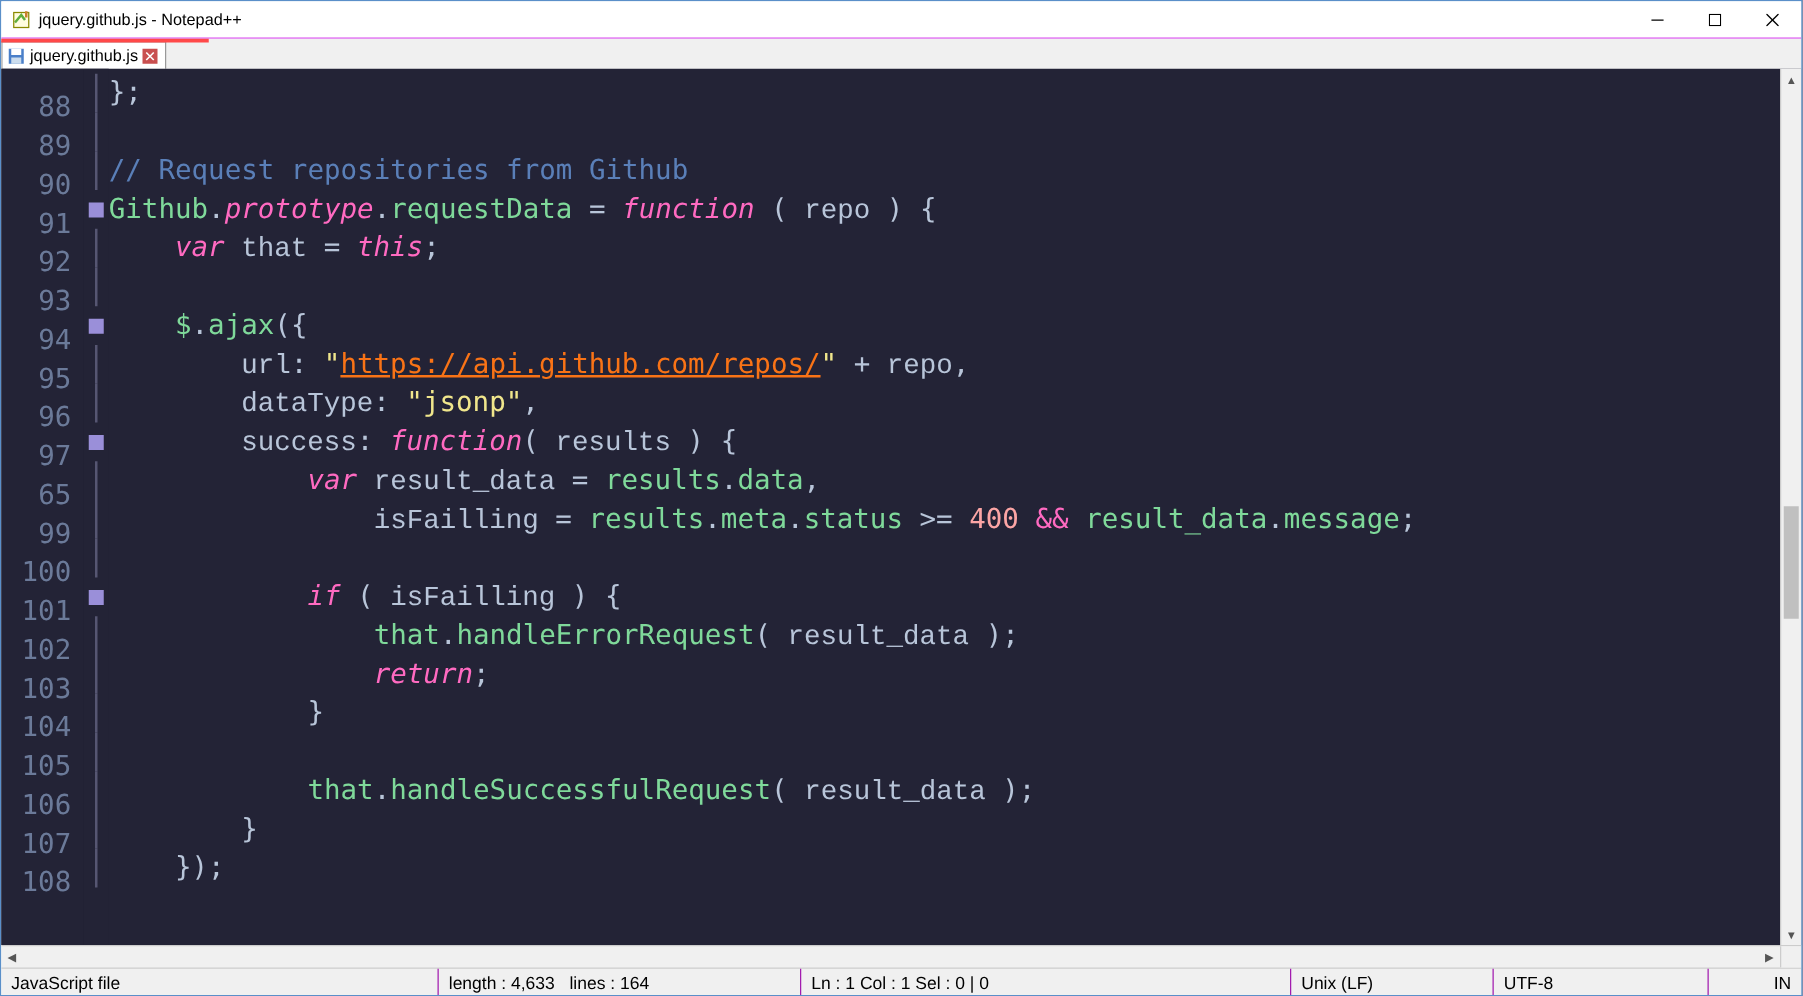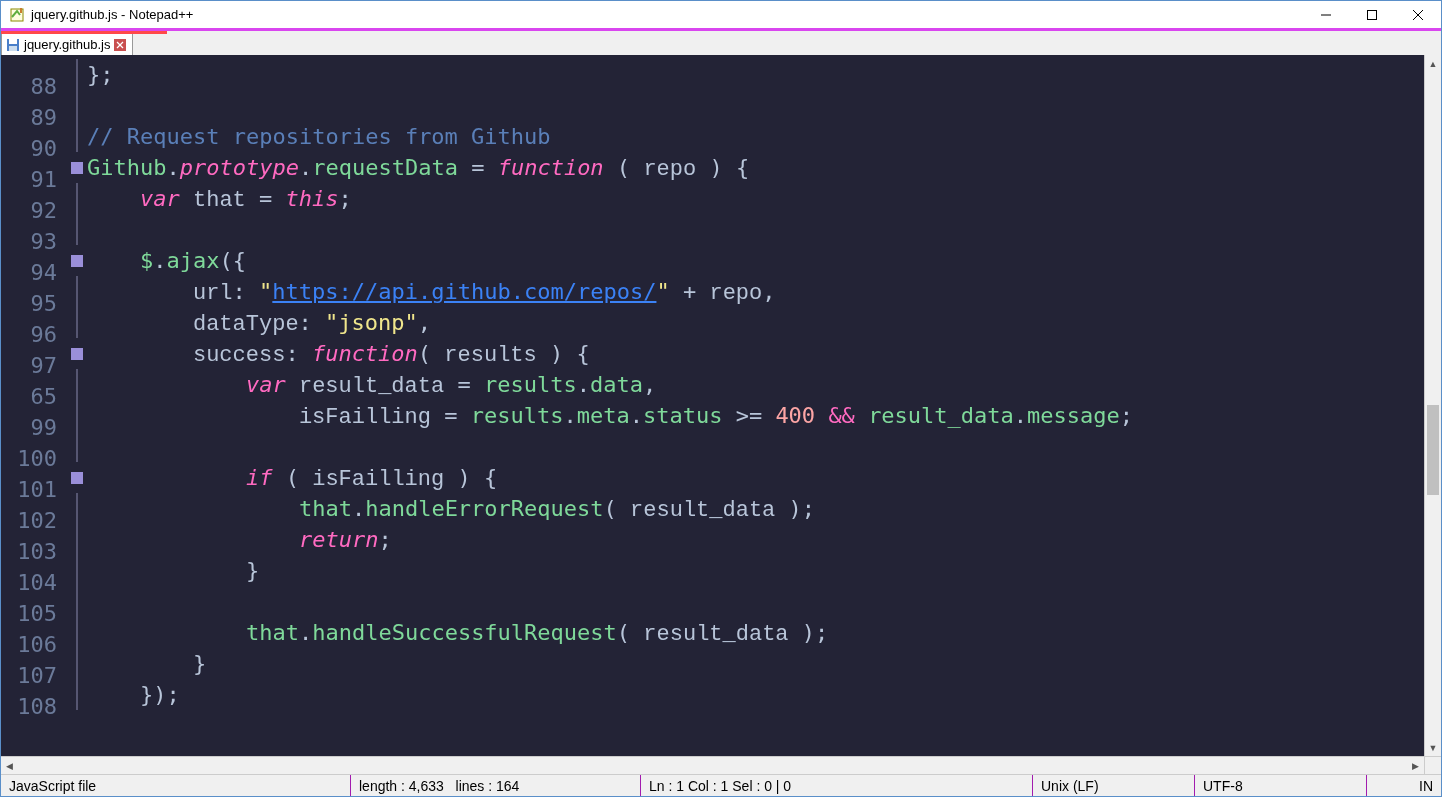--- a/index.html
+++ b/index.html
@@ -11,21 +11,21 @@
   width: 1442px;
   height: 797px;
   border: 1px solid #5a8fc9;
 }
 .titlebar {
   height: 30px;
   background: #fff;
   display: flex;
   align-items: center;
   padding-left: 8px;
-  border-bottom: 3px solid #d946ef;
+  border-bottom: 1px solid #d946ef;
 }
 .titlebar-icon {
   width: 16px; height: 16px;
   margin-right: 6px;
   display: flex; align-items: center; justify-content: center;
 }
 .titlebar-title { font-size: 13px; color: #000; flex: 1; }
 .win-controls { display: flex; height: 100%; }
 .win-btn {
   width: 46px; height: 100%;
@@ -167,21 +167,21 @@
 .status-cell { padding: 0 8px; height:100%; display:flex; align-items:center; border-right: 1px solid #a21caf;}
 
 
 .tk-comment { color: #5a7fb8; }
 .tk-ident { color: #7fd99a; }
 .tk-punct { color: #b8c5d9; }
 .tk-dot { color: #b8c5d9; }
 .tk-kw { color: #ff6ac1; font-style: italic; }
 .tk-kw2 { color: #ff6ac1; font-style: italic; }
 .tk-str { color: #f0e68c; }
-.tk-url { color: #3b82f6; text-decoration: underline; }
+.tk-url { color: #f97316; text-decoration: underline; }
 .tk-num { color: #fca5a5; }
 .tk-op { color: #ff6ac1; }
 .tk-name { color: #b8c5d9; font-family: Liberation Mono, monospace; }
 </style>
 </head>
 <body>
 
 <div class="titlebar">
   <span class="titlebar-icon">
     <svg width="16" height="16" viewBox="0 0 16 16">

